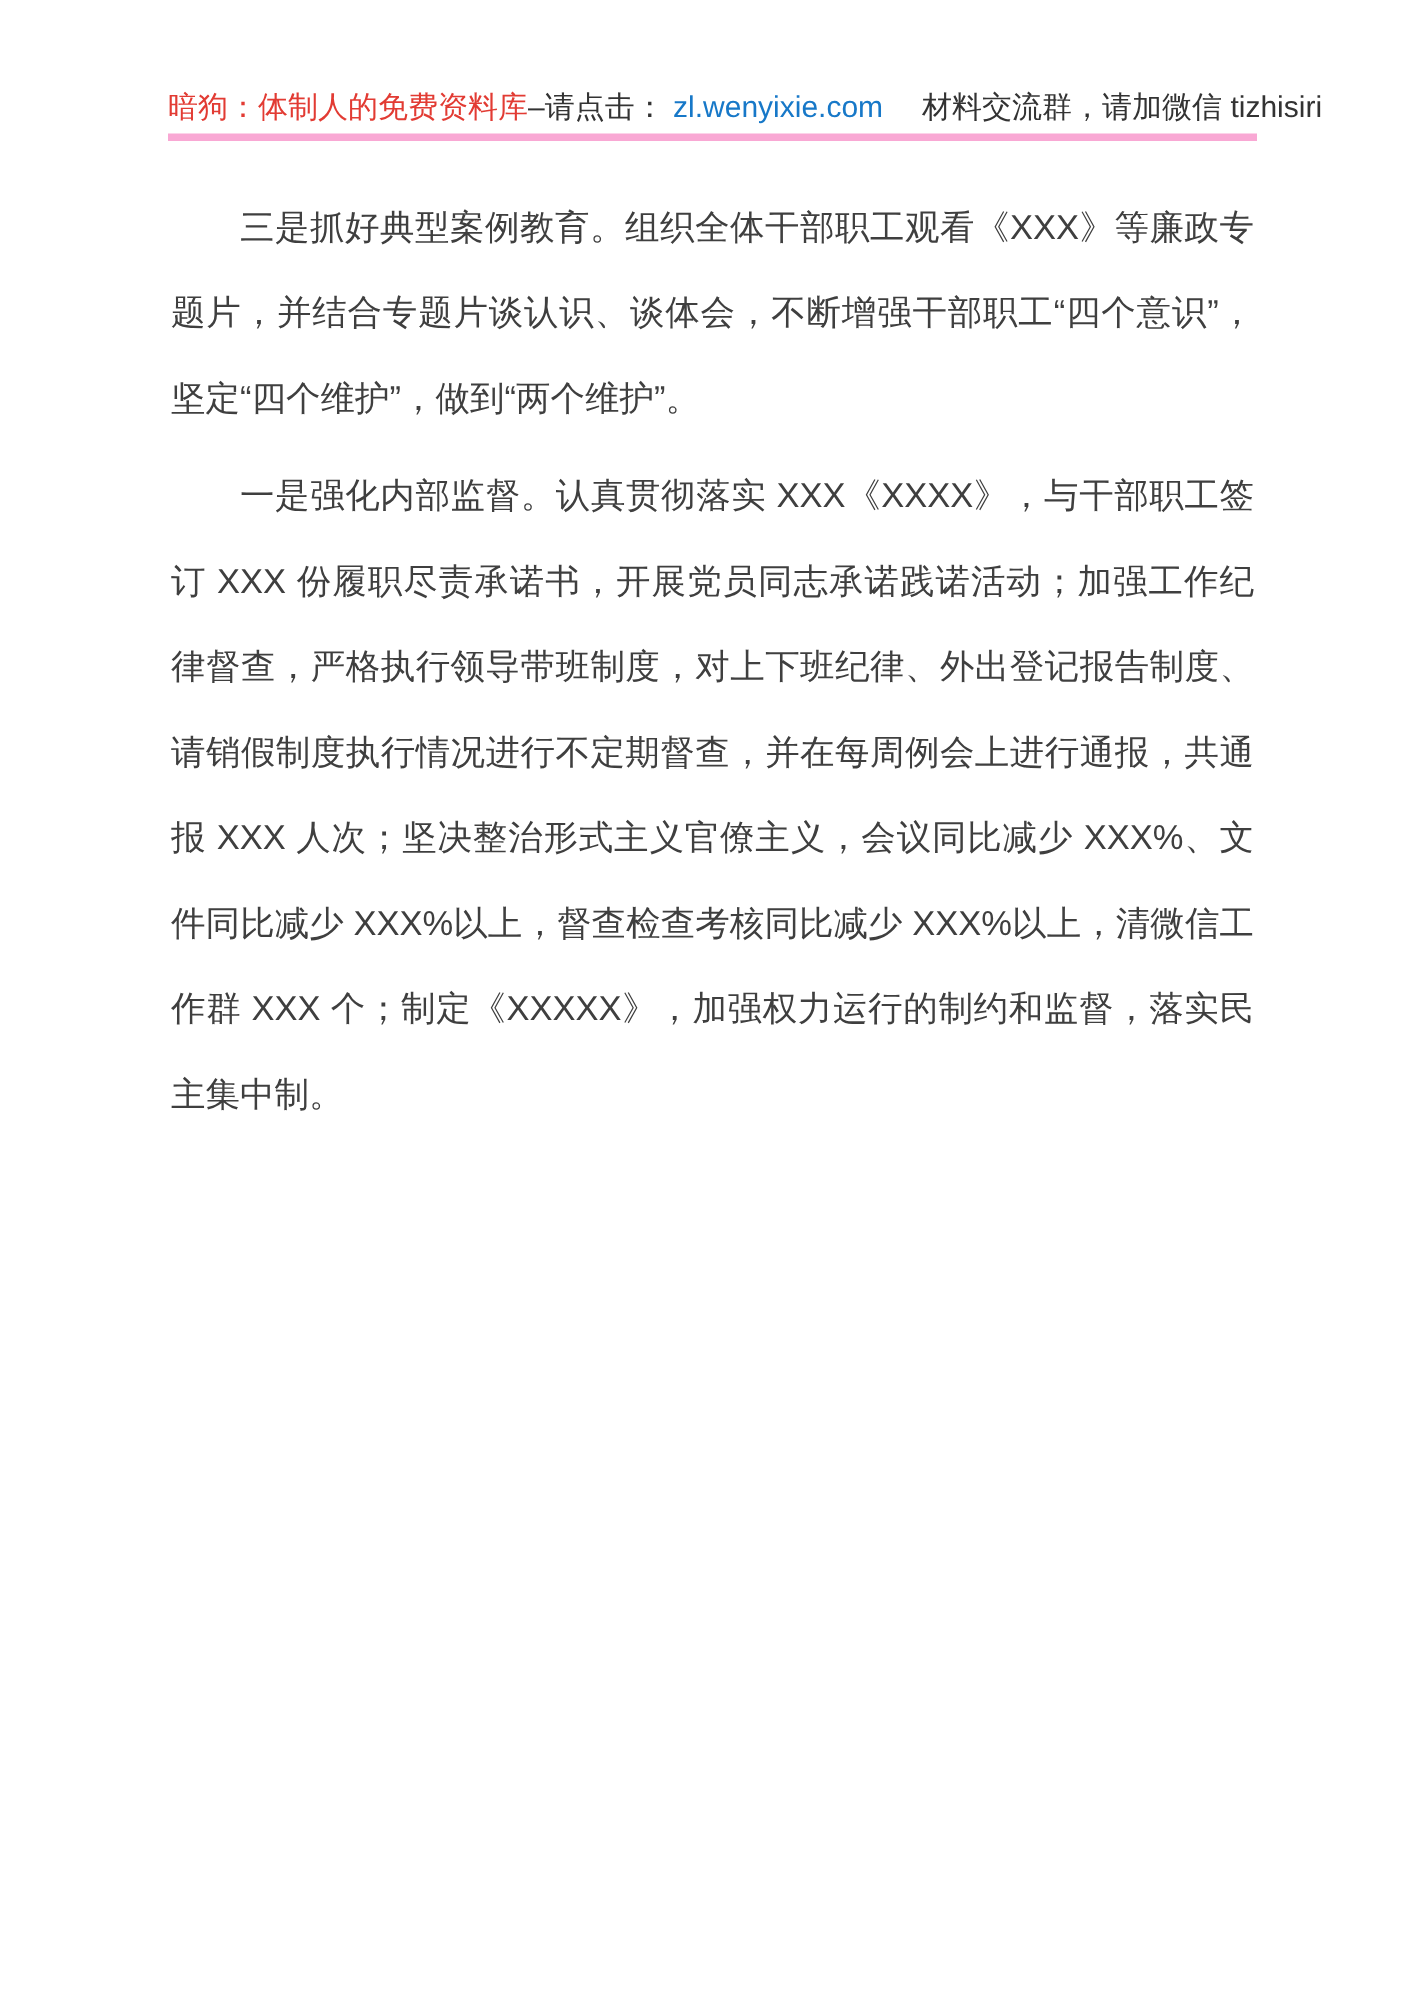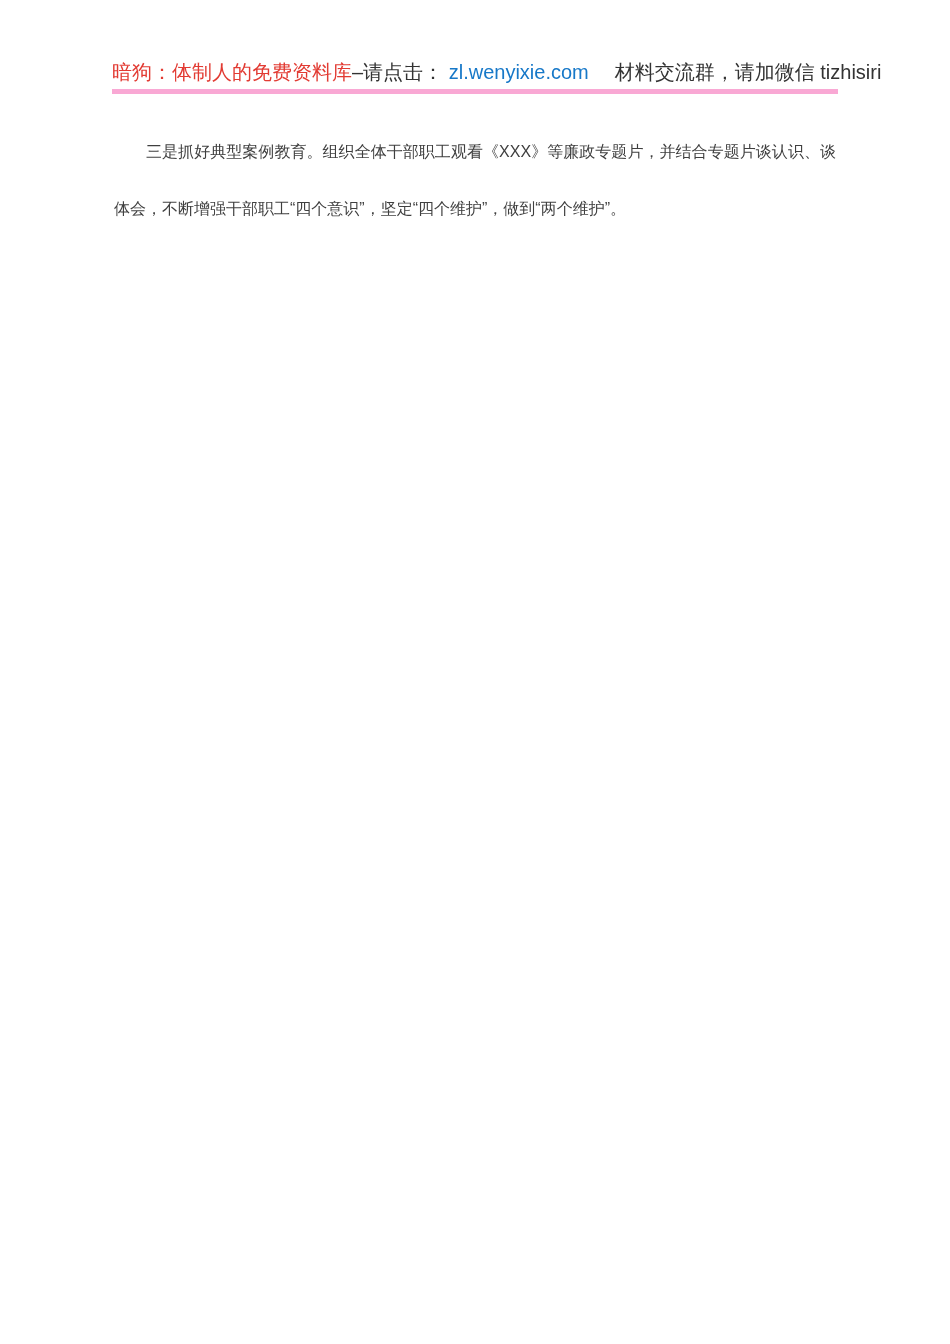--- a/index.html
+++ b/index.html
@@ -38,21 +38,21 @@
   }
   .promo-header .suffix {
     color: #333333;
     margin-left: 26px;
   }
   
   .doc-main {
     margin: 29px 114px 0 114px;
     width: 722px;
     color: #3f3f3f;
-    font-size: 16px;
+    font-size: 23px;
     line-height: 57px;
     text-align: justify;
   }
   .doc-main p {
     text-indent: 2em;
     margin-bottom: 8px;
     word-break: break-all;
   }
   .doc-main p.heading {
     font-weight: bold;
@@ -63,13 +63,14 @@
 </head>
 <body>
 
 <div class="promo-header">
   <span class="brand">暗狗：体制人的免费资料库</span><span class="click-label">–请点击：</span>
   <span class="site-link">zl.wenyixie.com</span><span class="suffix">材料交流群，请加微信 tizhisiri</span>
 </div>
 
 <div class="doc-main">
   <p>三是抓好典型案例教育。组织全体干部职工观看《XXX》等廉政专题片，并结合专题片谈认识、谈体会，不断增强干部职工“四个意识”，坚定“四个维护”，做到“两个维护”。</p>
+  <p>一是强化内部监督。认真贯彻落实 XXX《XXXX》，与干部职工签订 XXX 份履职尽责承诺书，开展党员同志承诺践诺活动；加强工作纪律督查，严格执行领导带班制度，对上下班纪律、外出登记报告制度、请销假制度执行情况进行不定期督查，并在每周例会上进行通报，共通报 XXX 人次；坚决整治形式主义官僚主义，会议同比减少 XXX%、文件同比减少 XXX%以上，督查检查考核同比减少 XXX%以上，清微信工作群 XXX 个；制定《XXXXX》，加强权力运行的制约和监督，落实民主集中制。</p>
 </div>
 
 </body></html>

